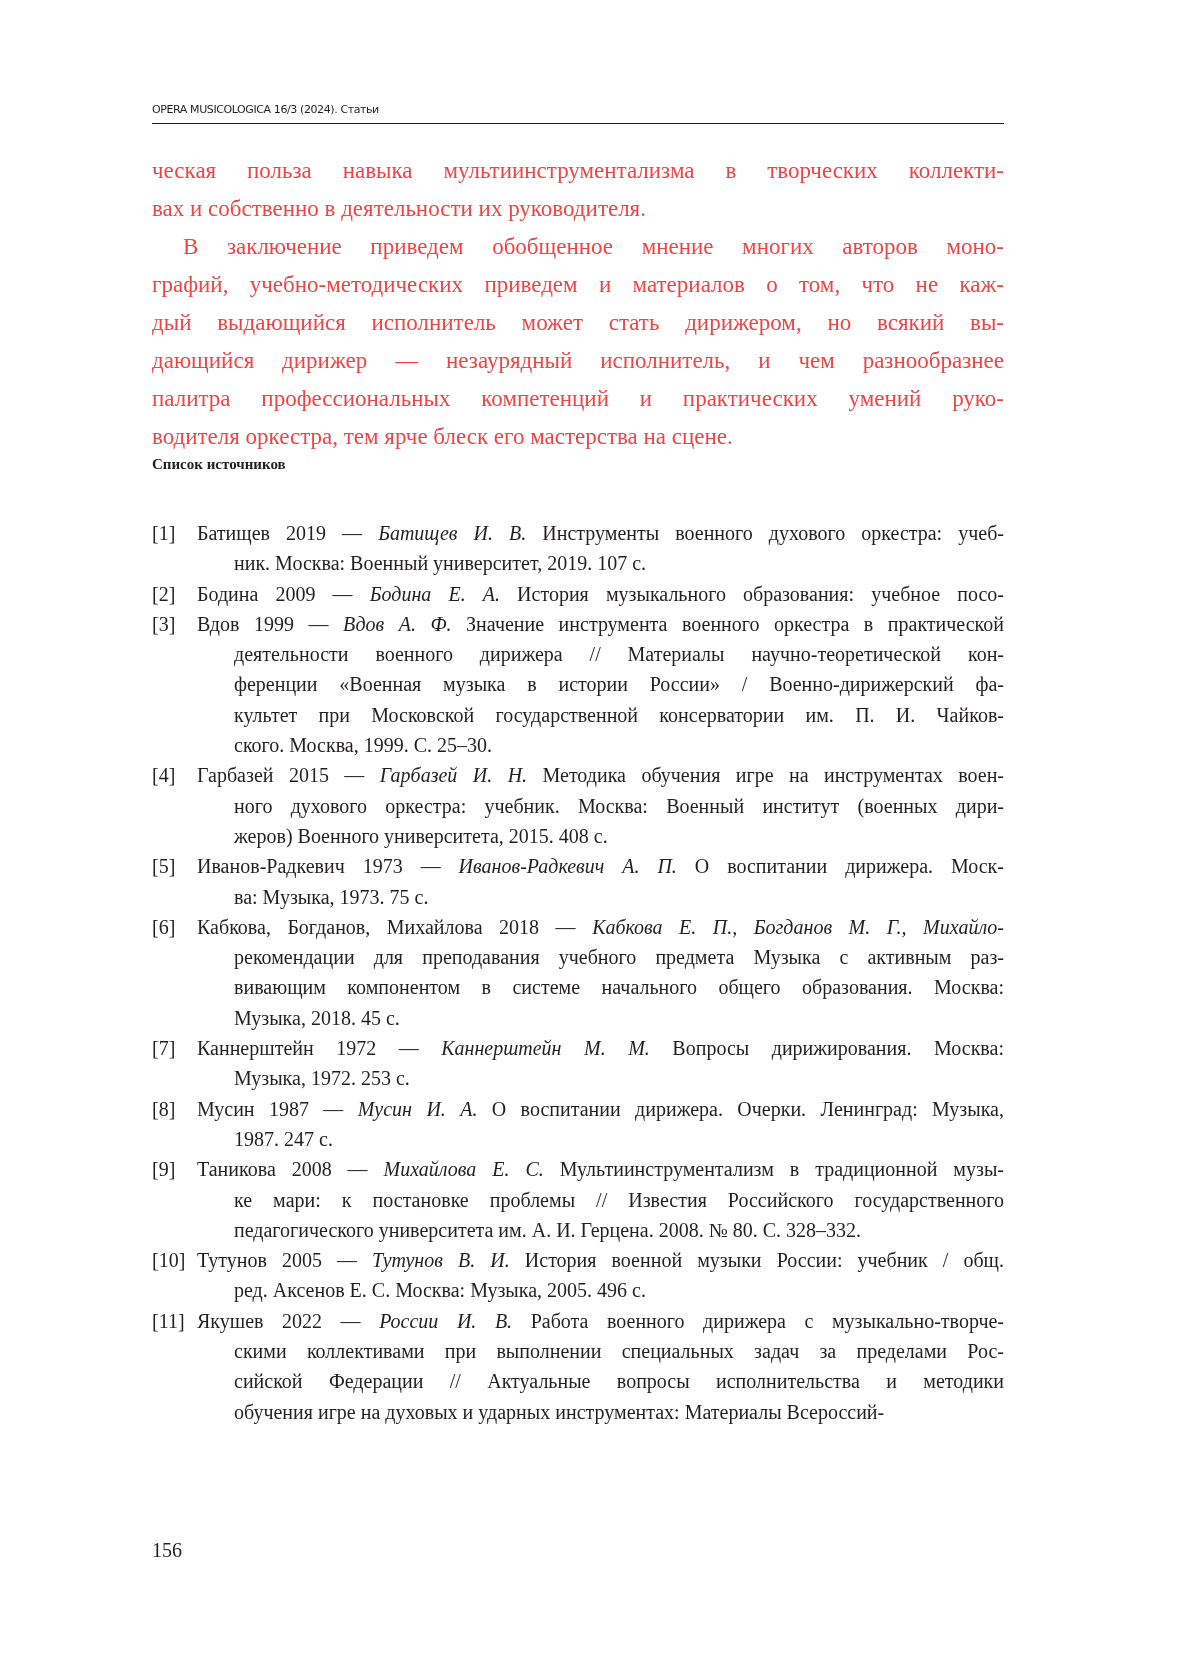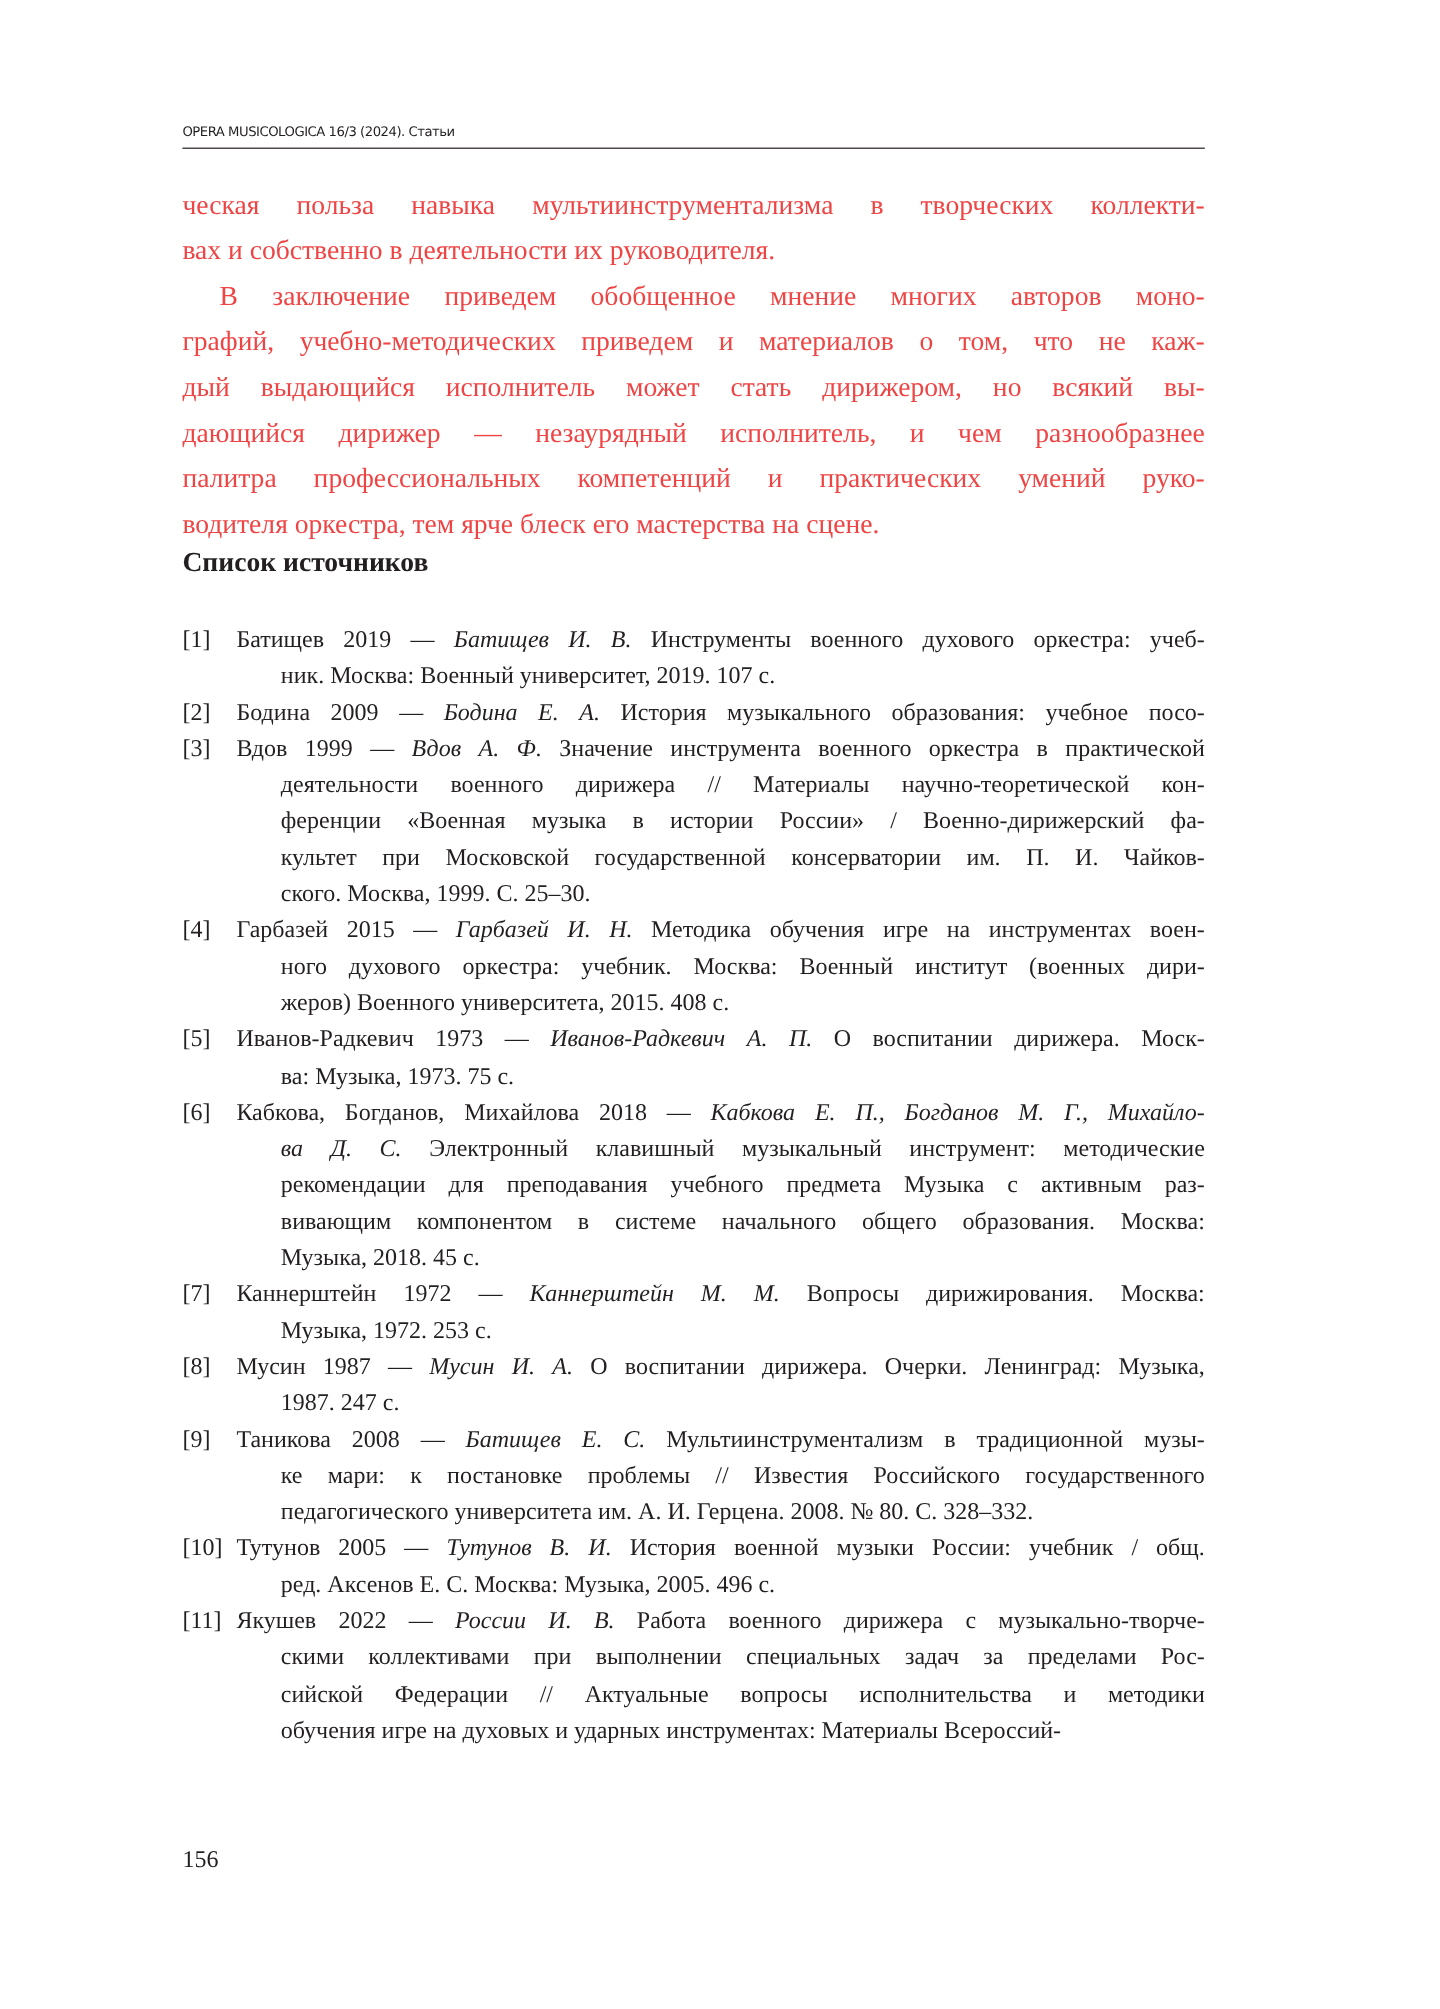--- a/index.html
+++ b/index.html
@@ -13,21 +13,21 @@
   .body-text {
     position: absolute; left: 0; top: 152px; width: 852px;
     font-family: "Liberation Serif", serif; font-size: 23px; line-height: 38px;
     color: #ef4444;
   }
   .line { display: block; white-space: nowrap; text-align: justify; text-align-last: justify; height: 38px; }
   .line.last { text-align-last: left; }
   .indent { padding-left: 31px; }
   .section-title {
     position: absolute; left: 0; top: 456px;
-    font-family: "Liberation Serif", serif; font-weight: bold; font-size: 23px;
+    font-family: "Liberation Serif", serif; font-weight: bold; font-size: 15px;
     color: #231f20;
   }
   .refs {
     position: absolute; left: 0; top: 518px; width: 852px;
     font-family: "Liberation Serif", serif; font-size: 20px; line-height: 30.3px;
     color: #231f20;
   }
   .ref { position: relative; }
   .ref-num { position: absolute; left: 0; top: 0; }
   .ref-line { display: block; white-space: nowrap; text-align: justify; text-align-last: justify; height: 30.3px; }
@@ -89,38 +89,37 @@
         <span class="ref-line cont last"><span>жеров) Военного университета, 2015. 408 с.</span></span>
       </div>
       <div class="ref">
         <span class="ref-num">[5]</span>
         <span class="ref-line first"><span>Иванов-Радкевич 1973 — </span><i>Иванов-Радкевич А. П.</i><span> О воспитании дирижера. Моск-</span></span>
         <span class="ref-line cont last"><span>ва: Музыка, 1973. 75 с.</span></span>
       </div>
       <div class="ref">
         <span class="ref-num">[6]</span>
         <span class="ref-line first"><span>Кабкова, Богданов, Михайлова 2018 — </span><i>Кабкова Е. П., Богданов М. Г., Михайло-</i></span>
-        <span class="ref-line cont"><i>ва Д. С.</i><span> Электронный клавишный музыкальный инструмент: методические</span></span>
         <span class="ref-line cont"><span>рекомендации для преподавания учебного предмета Музыка с активным раз-</span></span>
         <span class="ref-line cont"><span>вивающим компонентом в системе начального общего образования. Москва:</span></span>
         <span class="ref-line cont last"><span>Музыка, 2018. 45 с.</span></span>
       </div>
       <div class="ref">
         <span class="ref-num">[7]</span>
         <span class="ref-line first"><span>Каннерштейн 1972 — </span><i>Каннерштейн М. М.</i><span> Вопросы дирижирования. Москва:</span></span>
         <span class="ref-line cont last"><span>Музыка, 1972. 253 с.</span></span>
       </div>
       <div class="ref">
         <span class="ref-num">[8]</span>
         <span class="ref-line first"><span>Мусин 1987 — </span><i>Мусин И. А.</i><span> О воспитании дирижера. Очерки. Ленинград: Музыка,</span></span>
         <span class="ref-line cont last"><span>1987. 247 с.</span></span>
       </div>
       <div class="ref">
         <span class="ref-num">[9]</span>
-        <span class="ref-line first"><span>Таникова 2008 — </span><i>Батищев Е. С.</i><span> Мультиинструментализм в традиционной музы-</span></span>
+        <span class="ref-line first"><span>Таникова 2008 — </span><i>Михайлова Е. С.</i><span> Мультиинструментализм в традиционной музы-</span></span>
         <span class="ref-line cont"><span>ке мари: к постановке проблемы // Известия Российского государственного</span></span>
         <span class="ref-line cont last"><span>педагогического университета им. А. И. Герцена. 2008. № 80. С. 328–332.</span></span>
       </div>
       <div class="ref">
         <span class="ref-num">[10]</span>
         <span class="ref-line first"><span>Тутунов 2005 — </span><i>Тутунов В. И.</i><span> История военной музыки России: учебник / общ.</span></span>
         <span class="ref-line cont last"><span>ред. Аксенов Е. С. Москва: Музыка, 2005. 496 с.</span></span>
       </div>
       <div class="ref">
         <span class="ref-num">[11]</span>

